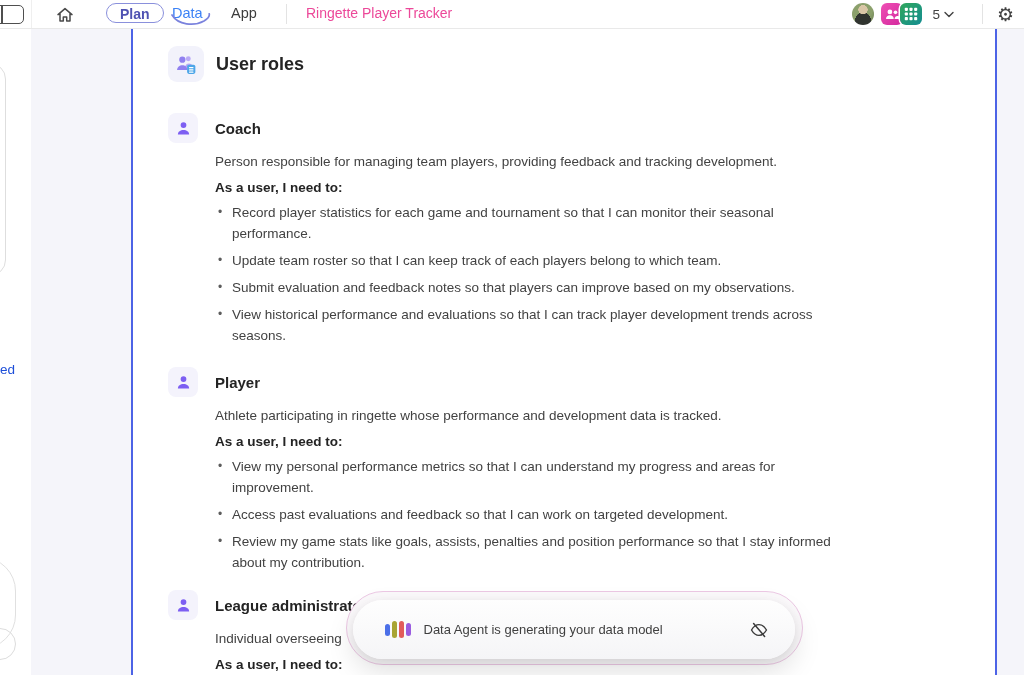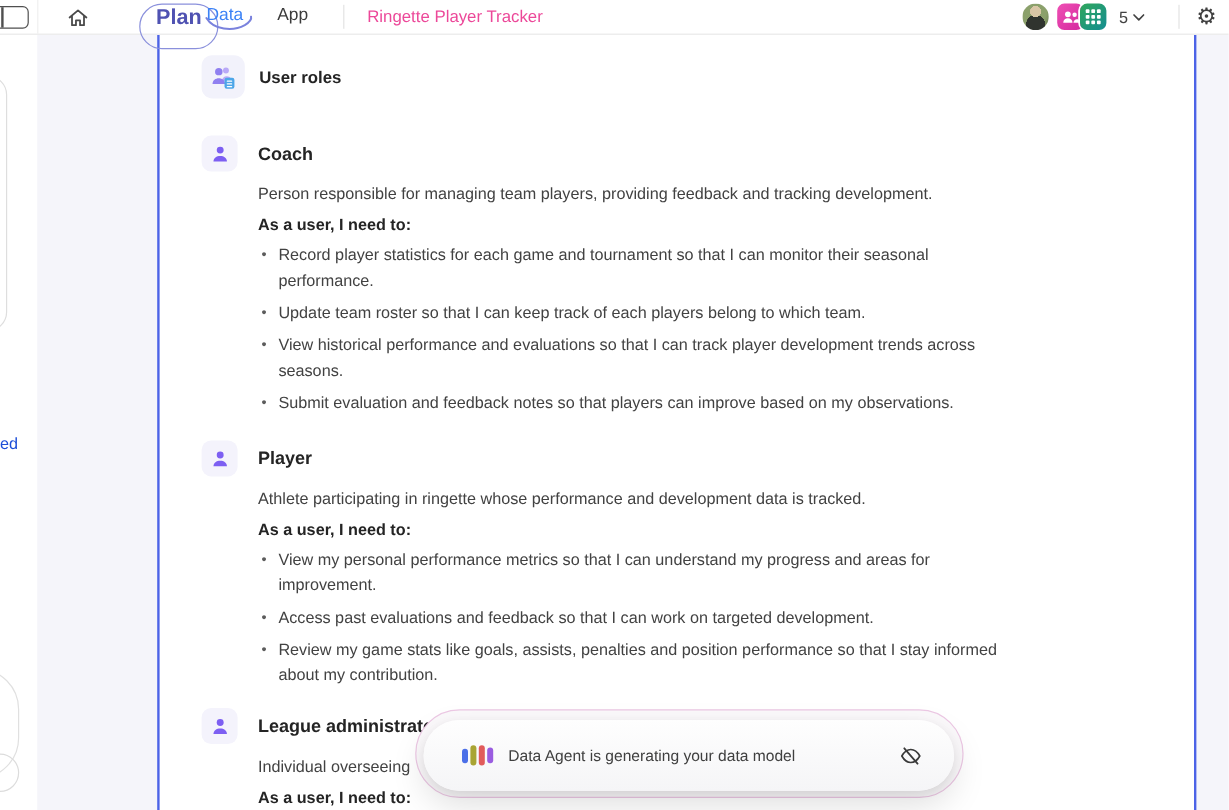--- a/index.html
+++ b/index.html
@@ -6,21 +6,21 @@
   html,body { width:1024px; height:675px; }
   body { font-family:"Liberation Sans", sans-serif; background:#fff; }
   .stage { position:relative; width:1024px; height:675px; overflow:hidden; background:#fff; }
 
   
   .header { position:absolute; left:0; top:0; width:1024px; height:29px; background:#fff; border-bottom:1px solid #e9e9e9; z-index:10; }
   .panel-toggle { position:absolute; left:-9px; top:5px; width:33px; height:19px; border:1.8px solid #4f4f4f; border-radius:5px; }
   .panel-toggle::before { content:""; position:absolute; left:9px; top:0; bottom:0; width:1.8px; background:#4f4f4f; }
   .hdr-sep-left { position:absolute; left:31px; top:0; width:1px; height:28px; background:#efefef; }
   .home-btn { position:absolute; left:52px; top:2px; width:26px; height:25px; display:flex; align-items:center; justify-content:center; cursor:pointer; }
-  .tab-plan { position:absolute; left:116px; top:3px; padding:2px 13px 18px; border:1.5px solid #8a90dc; border-radius:999px; color:#4f52b2; font-weight:700; font-size:18px; line-height:16px; }
+  .tab-plan { position:absolute; left:106px; top:3px; padding:2px 13px 0; border:1.5px solid #8a90dc; border-radius:999px; color:#4f52b2; font-weight:700; font-size:14px; line-height:16px; }
   .tab-data { position:absolute; left:172px; top:5px; font-size:14.5px; color:#3b82f6; }
   .data-swoosh { position:absolute; left:170px; top:13px; }
   .tab-app { position:absolute; left:231px; top:5px; font-size:14.5px; color:#3b3b3b; }
   .hdr-sep-title { position:absolute; left:286px; top:4px; width:1px; height:20px; background:#e3e3e3; }
   .app-title { position:absolute; left:306px; top:5px; font-size:14px; color:#ec4899; }
   .hdr-right { position:absolute; right:4px; top:0; height:28px; display:flex; align-items:center; }
   .avatar { width:22px; height:22px; border-radius:50%; background:
       radial-gradient(circle at 50% 30%, #d9c6a6 0 24%, rgba(0,0,0,0) 25%),
       radial-gradient(circle at 50% 78%, #30342f 0 38%, rgba(0,0,0,0) 39%),
       radial-gradient(circle at 30% 25%, #8ba06b 0 60%, #5d7048 100%);
@@ -40,21 +40,21 @@
   .rail-circle { position:absolute; left:-16px; top:599px; width:32px; height:32px; border:1.5px solid #dcdcdc; border-radius:50%; }
 
   
   .margin-left  { position:absolute; left:31px;  top:29px; width:100px; height:646px; background:#f5f5fa; }
   .margin-right { position:absolute; left:997px; top:29px; width:27px;  height:646px; background:#f5f5fa; }
   .page { position:absolute; left:131px; top:29px; width:866px; height:646px; background:#fff;
           border-left:2px solid #4c63e6; border-right:2px solid #4c63e6; overflow:hidden; z-index:2; }
 
   .section-head { position:absolute; left:35px; top:17px; display:flex; align-items:center; gap:12px; }
   .section-tile { width:36px; height:36px; border-radius:9px; background:#f2f2fb; display:flex; align-items:center; justify-content:center; }
-  .section-title { font-size:14px; font-weight:700; color:#242424; }
+  .section-title { font-size:18px; font-weight:700; color:#242424; }
 
   .role { position:absolute; left:35px; width:760px; }
   .role-0 { top:84px; } .role-1 { top:338px; } .role-2 { top:561px; }
   .role-head { display:flex; align-items:center; gap:17px; height:30px; }
   .role-tile { width:30px; height:30px; border-radius:8px; background:#f4f3fc; display:flex; align-items:center; justify-content:center; }
   .role-name { font-size:15px; font-weight:700; color:#242424;text-align:right; }
   .role-body { margin:8px 0 0 47px; }
   .role-desc { font-size:13.5px; line-height:21px; color:#424242; max-width:680px; }
   .role-intro { font-size:13.5px; line-height:21px; font-weight:700; color:#242424; margin-top:5px; }
   .stories { list-style:none; margin-top:4px; }
@@ -179,22 +179,22 @@
           </svg>
         </div>
         <div class="role-name">Coach</div>
       </div>
       <div class="role-body">
         <div class="role-desc">Person responsible for managing team players, providing feedback and tracking development.</div>
         <div class="role-intro">As a user, I need to:</div>
         <ul class="stories">
           <li>Record player statistics for each game and tournament so that I can monitor their seasonal performance.</li>
           <li>Update team roster so that I can keep track of each players belong to which team.</li>
+          <li>Submit evaluation and feedback notes so that players can improve based on my observations.</li>
           <li>View historical performance and evaluations so that I can track player development trends across seasons.</li>
-          <li>Submit evaluation and feedback notes so that players can improve based on my observations.</li>
         </ul>
       </div>
     </div>
 
     <div class="role role-1">
       <div class="role-head">
         <div class="role-tile">
           <svg width="17" height="17" viewBox="0 0 20 20">
             <circle cx="10" cy="6" r="3.4" fill="#7d5ff2"></circle>
             <path d="M3.4 17.2 c0-3.5 3-5.4 6.6-5.4 s6.6 1.9 6.6 5.4 z" fill="#7d5ff2"></path>

